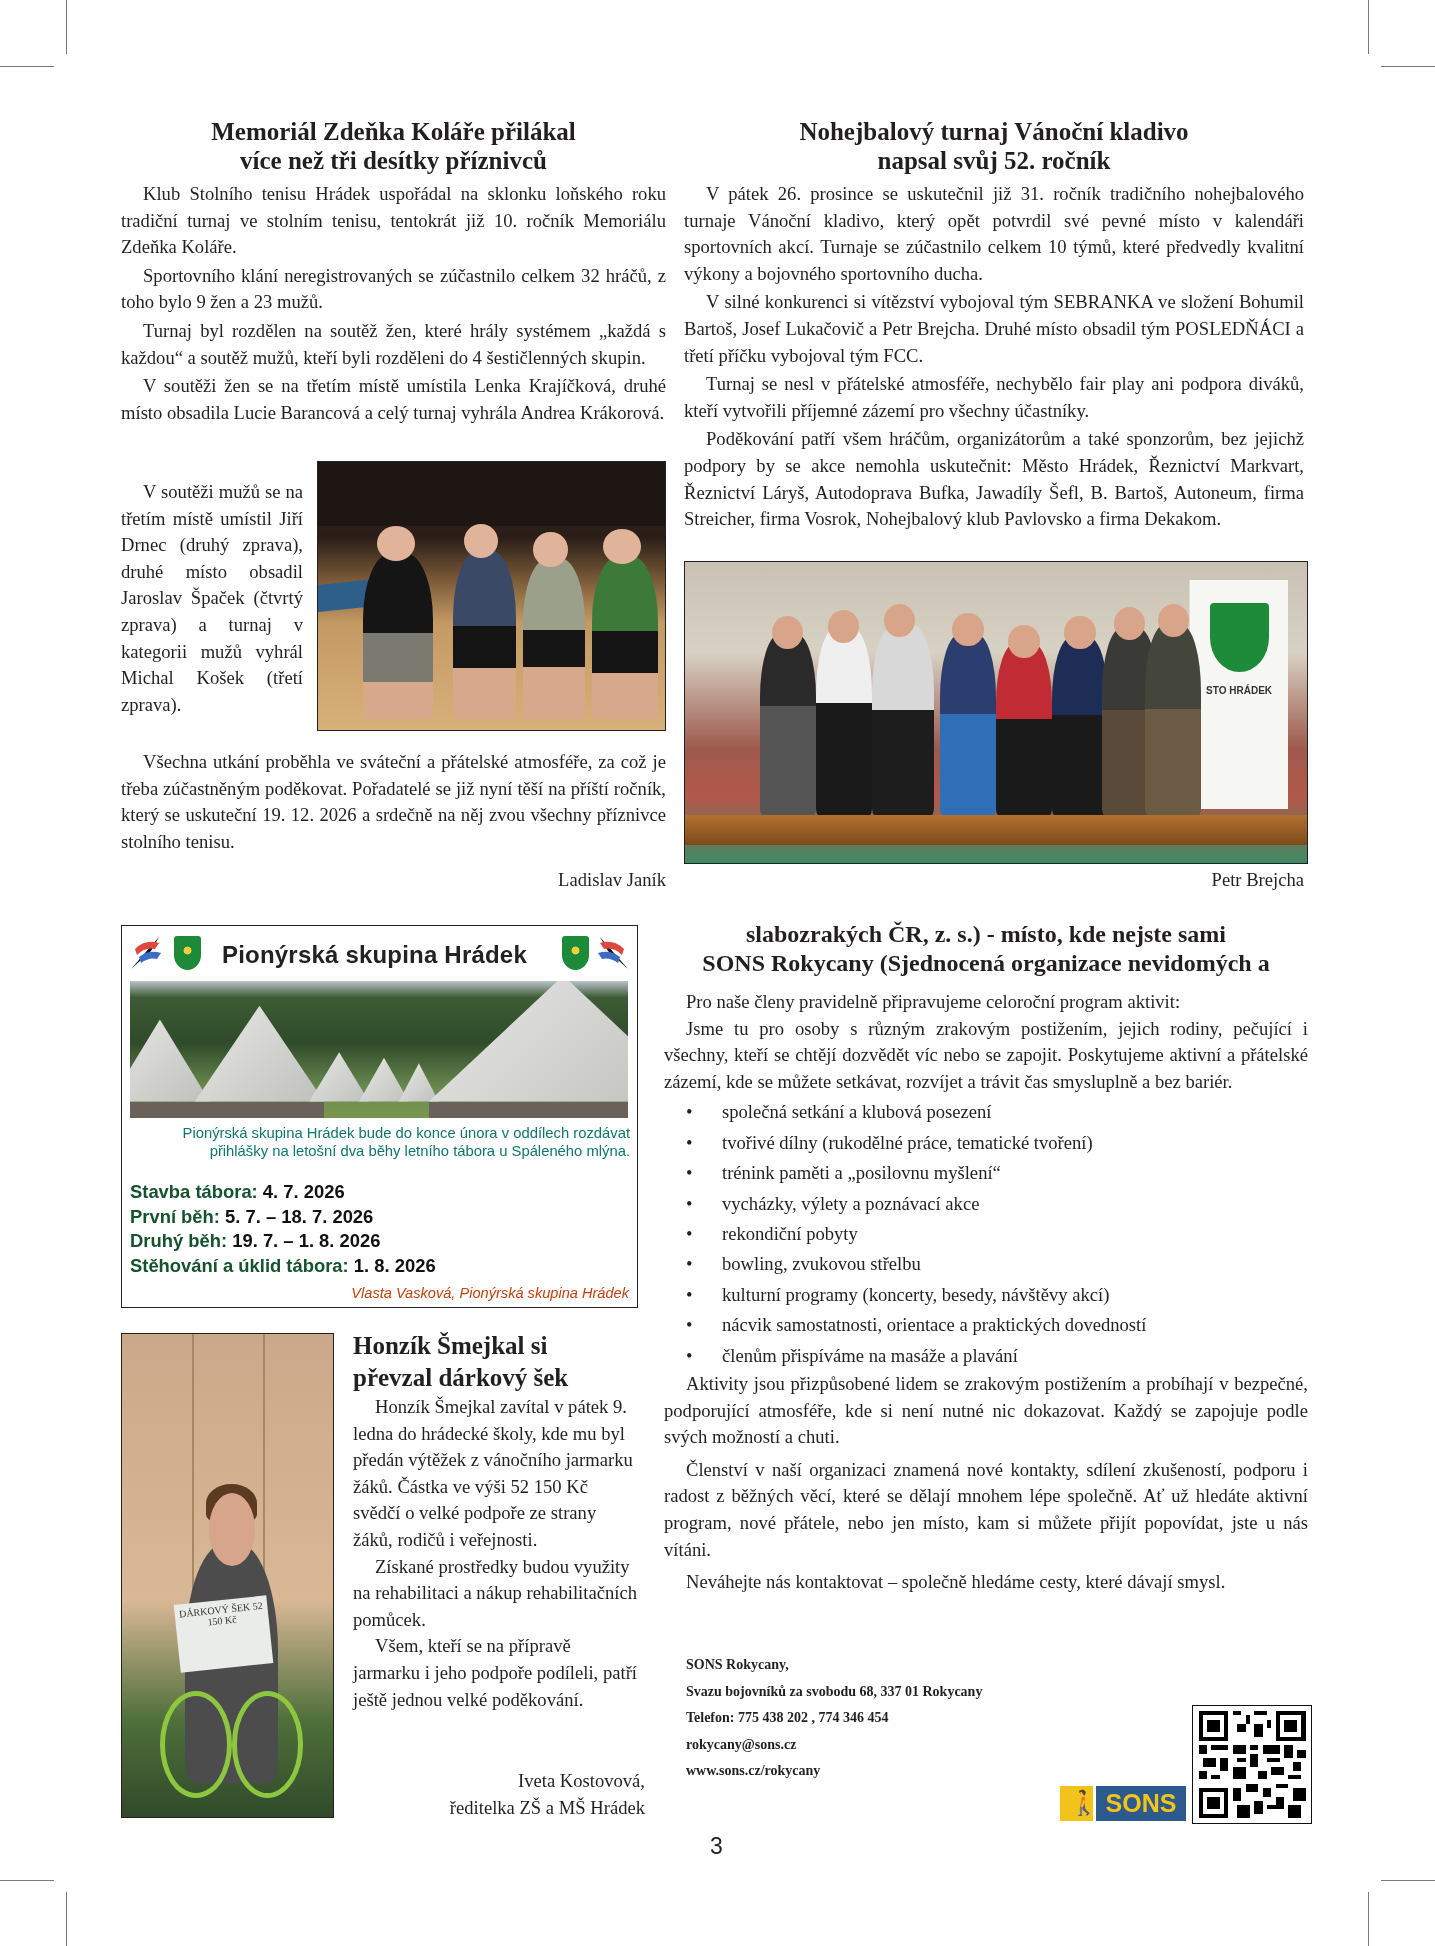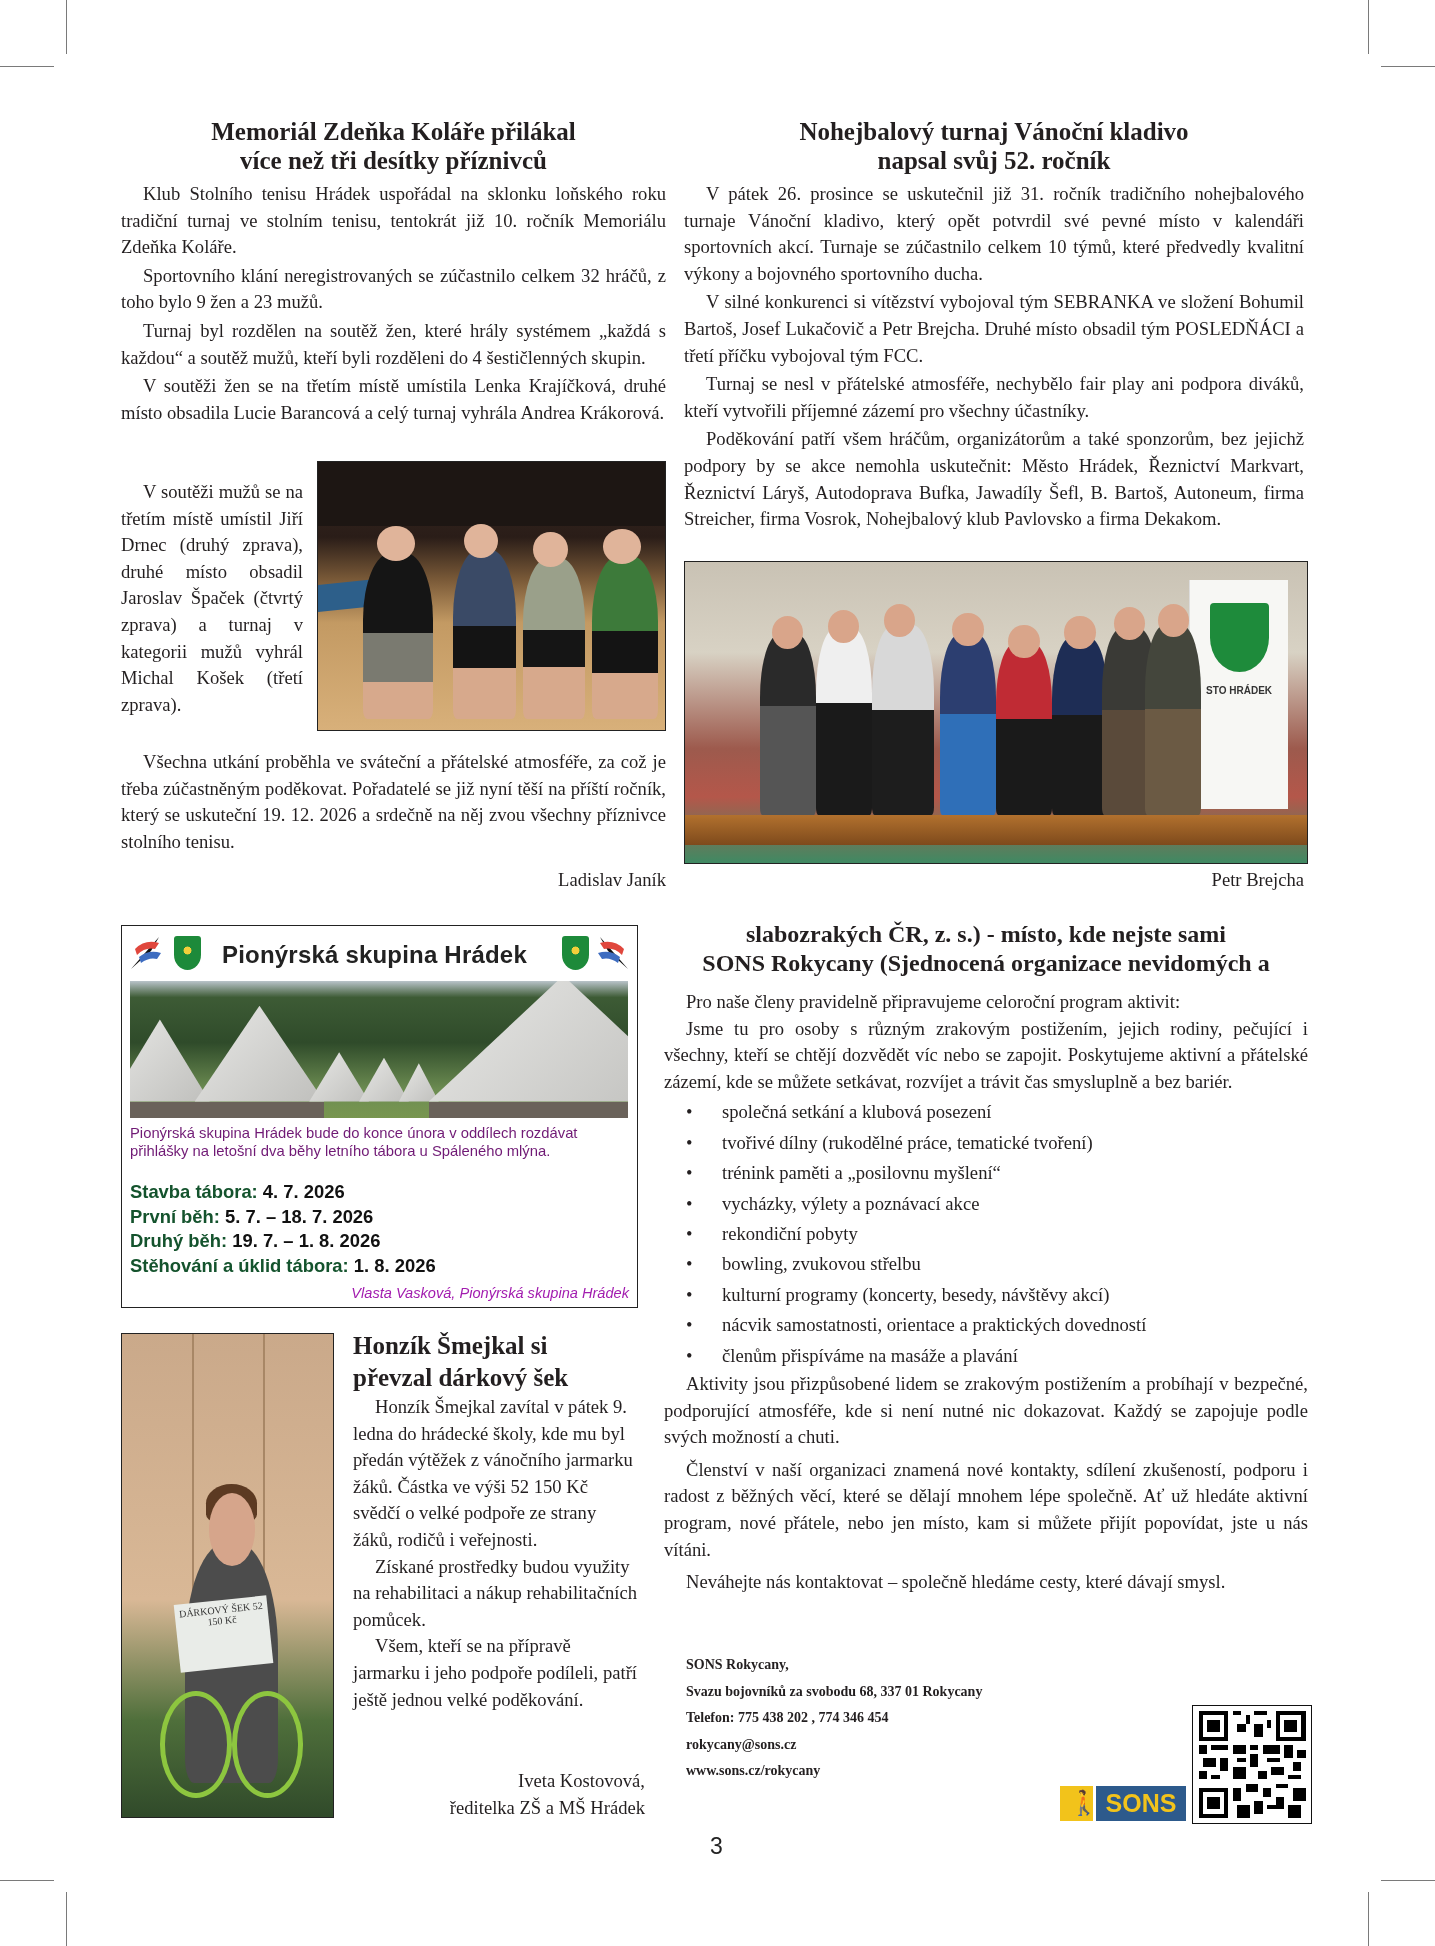--- a/index.html
+++ b/index.html
@@ -34,25 +34,25 @@
   .p2 .man { position:absolute; bottom:16%; border-radius: 35% 35% 4% 4%; }
   .p2 .mhead { position:absolute; border-radius:50%; background:#d9a58a; }
 
   
   .pbox { position:absolute; left:121px; top:925px; width:517px; height:383px; border:1.5px solid #222; background:#fff; font-family:"Liberation Sans", "DejaVu Sans", sans-serif; }
   .pbox .ptitle { position:absolute; left:100px; top:15px; font-size:24px; font-weight:bold; color:#222; letter-spacing:0.2px; }
   .pbox .tents { position:absolute; left:8px; top:55px; width:498px; height:137px; overflow:hidden;
       background: linear-gradient(180deg, #b9c3c9 0%, #3d5b35 12%, #2f4b2a 45%, #6d8d52 80%, #78964f 100%); }
   .tent { position:absolute; bottom:12%; background: linear-gradient(135deg,#e8e8e6,#bfbfbc); clip-path: polygon(50% 0, 100% 100%, 0 100%); }
   .tentbase { position:absolute; bottom:0; height:12%; background:#6a625a; }
-  .pbox .ptext { position:absolute; left:8px; top:198px; width:500px; font-size:14.8px; line-height:18px; color:#701a75; }
+  .pbox .ptext { position:absolute; left:8px; top:198px; width:500px; font-size:14.8px; line-height:18px; color:#0f766e;text-align:right; }
   .pbox .dates { position:absolute; left:8px; top:254px; font-size:18.4px; font-weight:bold; line-height:24.6px; }
   .pbox .dates .lbl { color:#14532d; }
   .pbox .dates .val { color:#111; }
-  .pbox .psig { position:absolute; right:8px; bottom:6px; font-size:14.6px; font-style:italic; color:#a21caf; }
+  .pbox .psig { position:absolute; right:8px; bottom:6px; font-size:14.6px; font-style:italic; color:#c2410c; }
 
   .logo-bird { position:absolute; width:36px; height:36px; }
   .logo-shield { position:absolute; width:27px; height:34px; background:#1d8a3a; border-radius: 3px 3px 50% 50% / 3px 3px 45% 45%; }
   .logo-shield::after { content:""; position:absolute; left:6px; top:7px; width:15px; height:15px;
       background: radial-gradient(circle, #f2cf3a 35%, transparent 40%); }
 
   
   .p3 { background: linear-gradient(180deg, #caa98a 0%, #d9b896 55%, #4f6f3b 80%, #304a2a 100%); }
   .p3 .cab { position:absolute; top:0; height:60%; border-right:2px solid #a88766; }
   .p3 .boy { position:absolute; left:30%; top:43%; width:44%; height:50%; background:#4c4c4c; border-radius: 45% 45% 10% 10%; }

